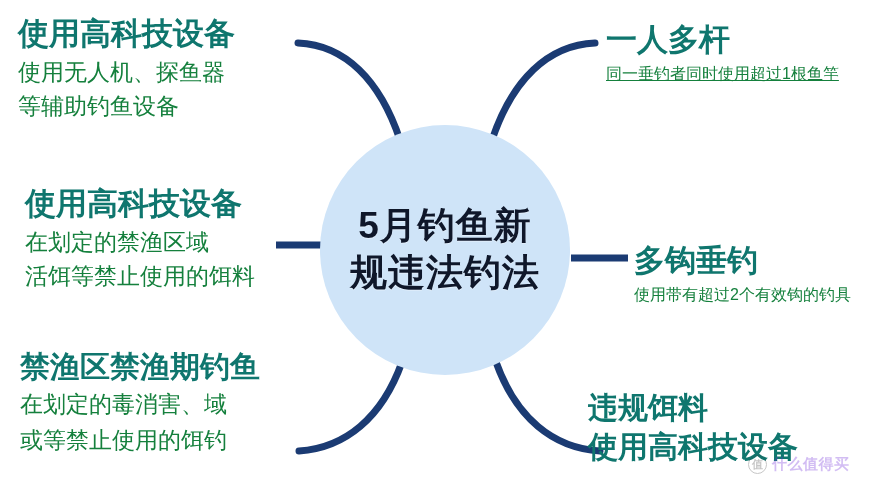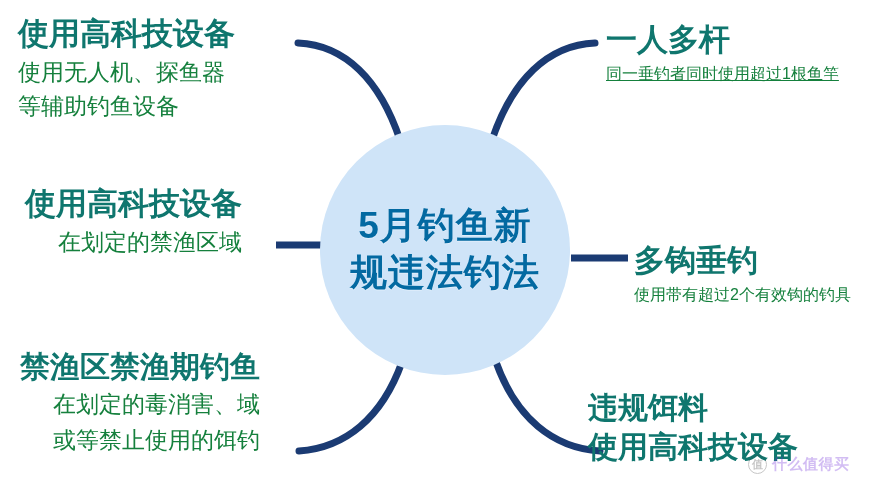--- a/index.html
+++ b/index.html
@@ -29,21 +29,21 @@
     left:320px; top:125px;
     width:250px; height:250px;
     border-radius:50%;
     background:#cfe4f8;
     display:flex;
     flex-direction:column;
     align-items:center;
     justify-content:center;
   }
   .hub-line {
-    color:#0369a1;
+    color:#0f172a;
     font-weight:bold;
     font-size:37px;
     line-height:1.26;
     letter-spacing:1px;
     white-space:nowrap;
     text-shadow:0 1px 0 rgba(255,255,255,.35);
   }
 
   
   .node { position:absolute; }
@@ -61,25 +61,25 @@
   .node.left { text-align:left; }
   .node.right { text-align:left; }
 
   
   #node-hitech-drone  { left:18px;  top:16px;  }
   #node-hitech-drone .title { font-size:31px; line-height:1.18; }
   #node-hitech-drone .sub   { font-size:23px; line-height:1.34; margin-top:4px; }
 
   #node-banned-area   { left:25px;  top:186px; }
   #node-banned-area .title { font-size:31px; line-height:1.18; }
-  #node-banned-area .sub   { font-size:23px; line-height:1.34; margin-top:4px;text-align:right; }
+  #node-banned-area .sub   { font-size:23px; line-height:1.34; margin-top:4px; }
 
   #node-closed-season { left:20px;  top:349px; }
   #node-closed-season .title { font-size:30px; line-height:1.18; }
-  #node-closed-season .sub   { font-size:23px; line-height:1.34; margin-top:5px;text-align:right; }
+  #node-closed-season .sub   { font-size:23px; line-height:1.34; margin-top:5px; }
 
   #node-multi-rod     { left:606px; top:22px;  }
   #node-multi-rod .title { font-size:31px; line-height:1.18; }
   #node-multi-rod .sub   { font-size:16px; line-height:1.3; margin-top:5px;text-decoration:underline; }
 
   #node-multi-hook    { left:634px; top:243px; }
   #node-multi-hook .title { font-size:31px; line-height:1.18; }
   #node-multi-hook .sub   { font-size:16px; line-height:1.3; margin-top:5px; }
 
   #node-illegal-bait  { left:588px; top:388px; }
@@ -139,20 +139,21 @@
 
   <div class="node left" id="node-hitech-drone">
     <div class="title">使用高科技设备</div>
     <div class="sub">使用无人机、探鱼器</div>
     <div class="sub">等辅助钓鱼设备</div>
   </div>
 
   <div class="node left" id="node-banned-area">
     <div class="title">使用高科技设备</div>
     <div class="sub">在划定的禁渔区域</div>
+    <div class="sub">活饵等禁止使用的饵料</div>
   </div>
 
   <div class="node left" id="node-closed-season">
     <div class="title">禁渔区禁渔期钓鱼</div>
     <div class="sub">在划定的毒消害、域</div>
     <div class="sub">或等禁止使用的饵钓</div>
   </div>
 
   <div class="node right" id="node-multi-rod">
     <div class="title">一人多杆</div>

